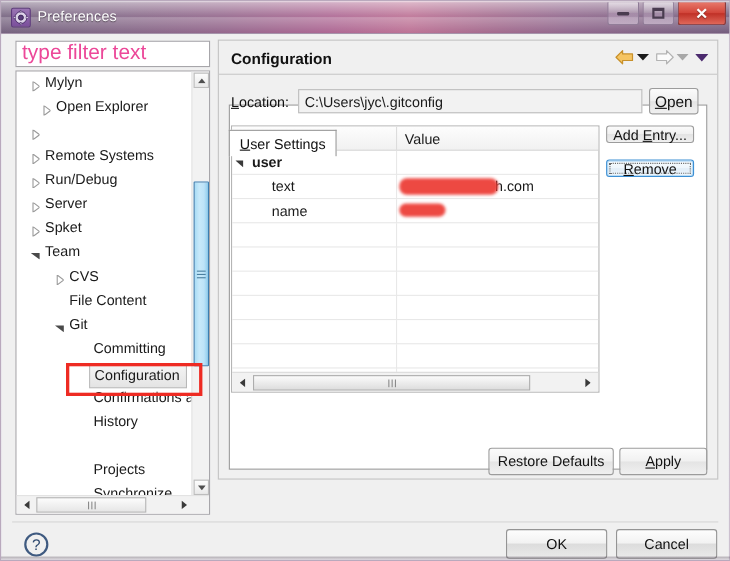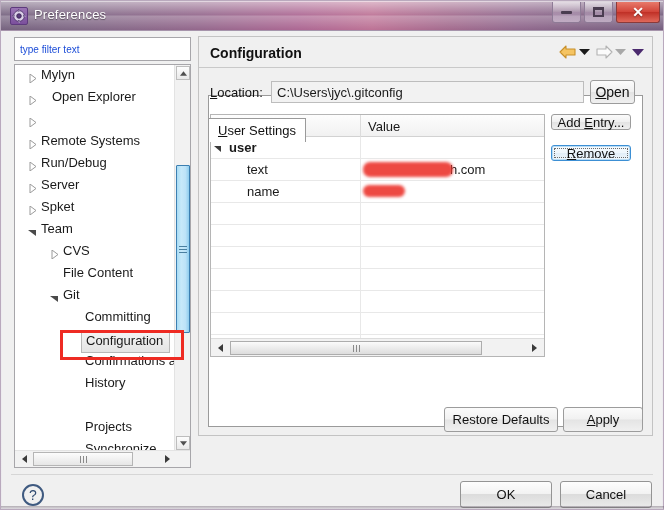--- a/index.html
+++ b/index.html
@@ -81,21 +81,21 @@
 
   
   #filter-box {
     position: absolute; left: 12px; top: 6px;
     width: 177px; height: 24px;
     background: #ffffff;
     border: 1px solid #a7a6aa;
     display: flex; align-items: center;
     padding-left: 5px;
   }
-  #filter-placeholder { font-size: 10px; color: #1d4ed8; }
+  #filter-placeholder { font-size: 19px; color: #ec4899; }
 
   
   #tree-panel {
     position: absolute; left: 12px; top: 33px;
     width: 177px; height: 404px;
     background: #ffffff;
     border: 1px solid #a7a6aa;
     overflow: hidden;
   }
   #tree-clip {
@@ -439,21 +439,21 @@
     <div id="tree-panel">
       <div id="tree-clip">
           <div class="tree-item" id="item-mylyn" style="top: 2px; left: 10px;">
             <span class="tri">
               <svg width="7" height="9" viewBox="0 0 7 9">
                 <path d="M1 0 L7 4.5 L1 9 Z" fill="none" stroke="#9a9a9a" stroke-width="1"></path>
               </svg>
             </span>
             <span class="tree-label">Mylyn</span>
           </div>
-          <div class="tree-item" id="item-open-explorer" style="top: 24px; left: 10px; gap: 11px;">
+          <div class="tree-item" id="item-open-explorer" style="top: 24px; left: 20px;">
             <span class="tri">
               <svg width="7" height="9" viewBox="0 0 7 9">
                 <path d="M1 0 L7 4.5 L1 9 Z" fill="none" stroke="#9a9a9a" stroke-width="1"></path>
               </svg>
             </span>
             <span class="tree-label">Open Explorer</span>
           </div>
           <div class="tree-item" id="item-plug-in-development" style="top: 46px; left: 10px;">
             <span class="tri">
               <svg width="7" height="9" viewBox="0 0 7 9">

